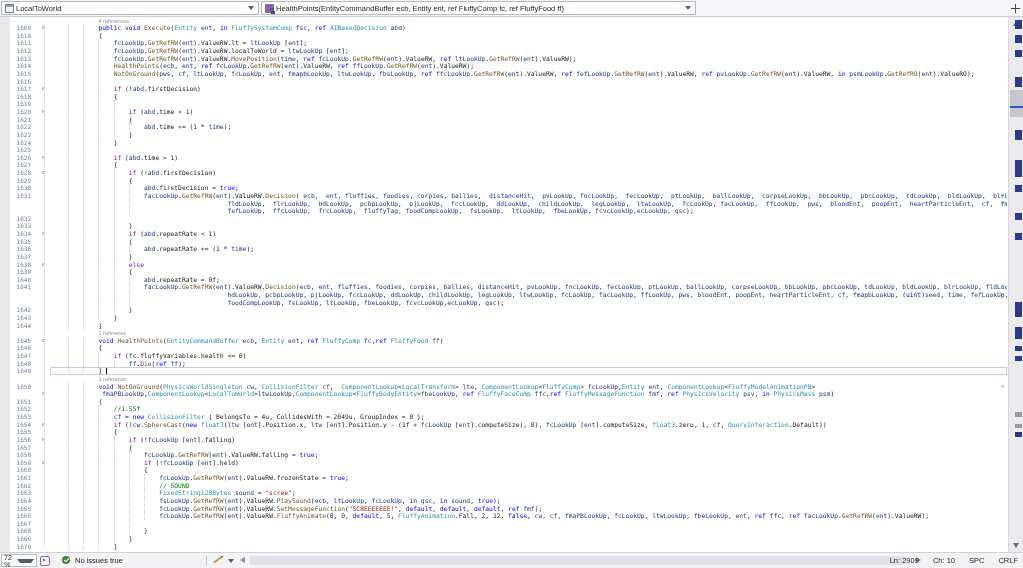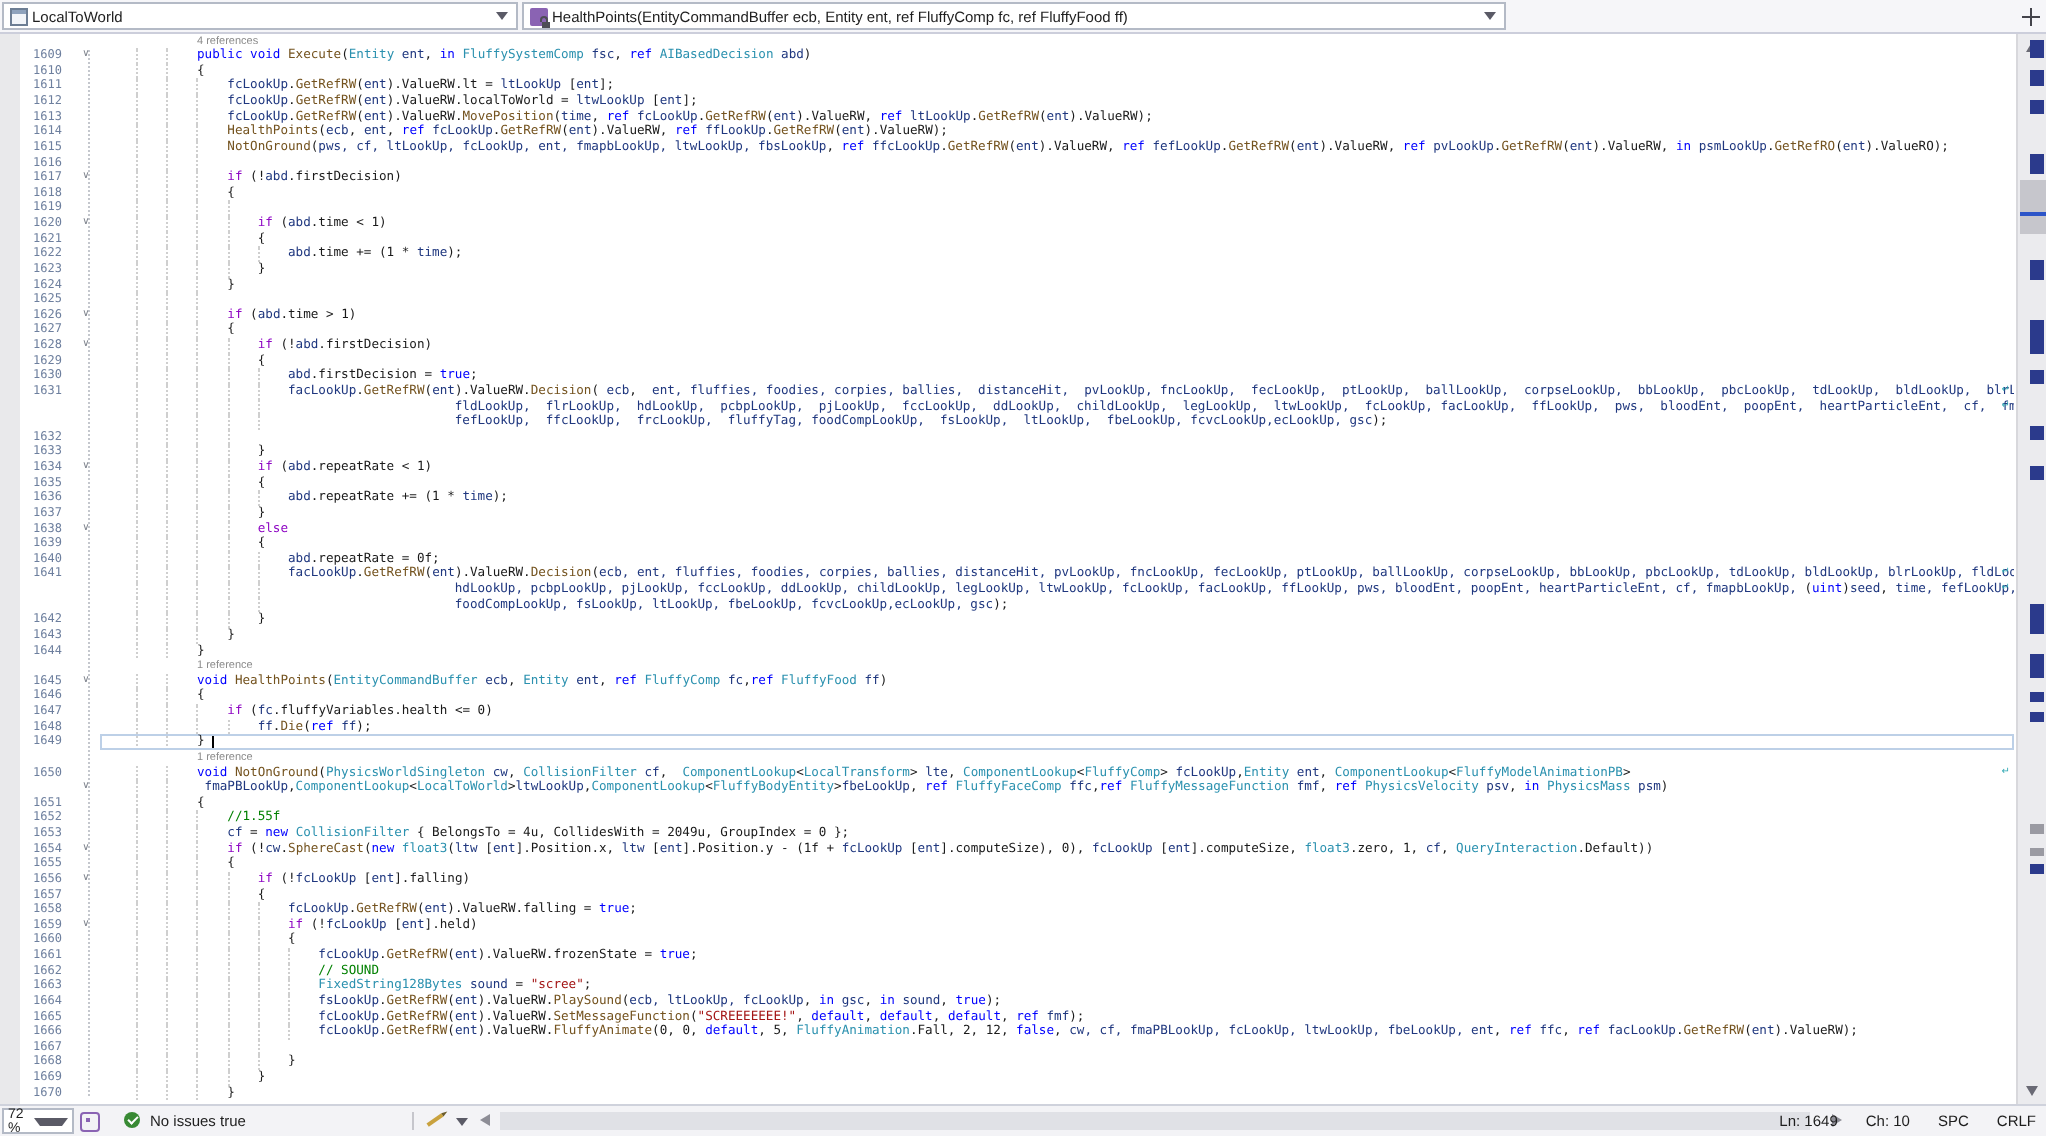--- a/index.html
+++ b/index.html
@@ -91,21 +91,21 @@
 </style>
 </head>
 <body>
 
 <div id="navbar">
   <div class="combo" style="width:258px;margin-left:1px;">
     <span class="ic win"></span>
     <span class="combo-label">LocalToWorld</span>
     <span class="caret"></span>
   </div>
-  <div class="combo" style="width:492px;margin-left:2px;">
+  <div class="combo" style="width:435px;margin-left:2px;">
     <span class="ic method"></span>
     <span class="combo-label">HealthPoints(EntityCommandBuffer ecb, Entity ent, ref FluffyComp fc, ref FluffyFood ff)</span>
     <span class="caret"></span>
   </div>
   <div id="split-handle">
       <i></i>
     </div>
 </div>
 
 <div id="editor">
@@ -505,18 +505,18 @@
   <span id="health-icon"></span>
   <span id="check-circle"></span>
   <span id="health-label">No issues true</span>
   <span id="sb-divider"></span>
   <span id="cleanup-icon"></span>
   <span id="cleanup-caret"></span>
   <span class="h-arrow-left"></span>
   <div id="hthumb"></div>
   <span class="h-arrow-right"></span>
   <div id="ln-cluster">
-    <span style="margin-left:0;">Ln: 1649</span>
+    <span style="margin-left:0;">Ln: 2909</span>
     <span>Ch: 10</span>
     <span>SPC</span>
     <span>CRLF</span>
   </div>
 </div>
 
 </body></html>

